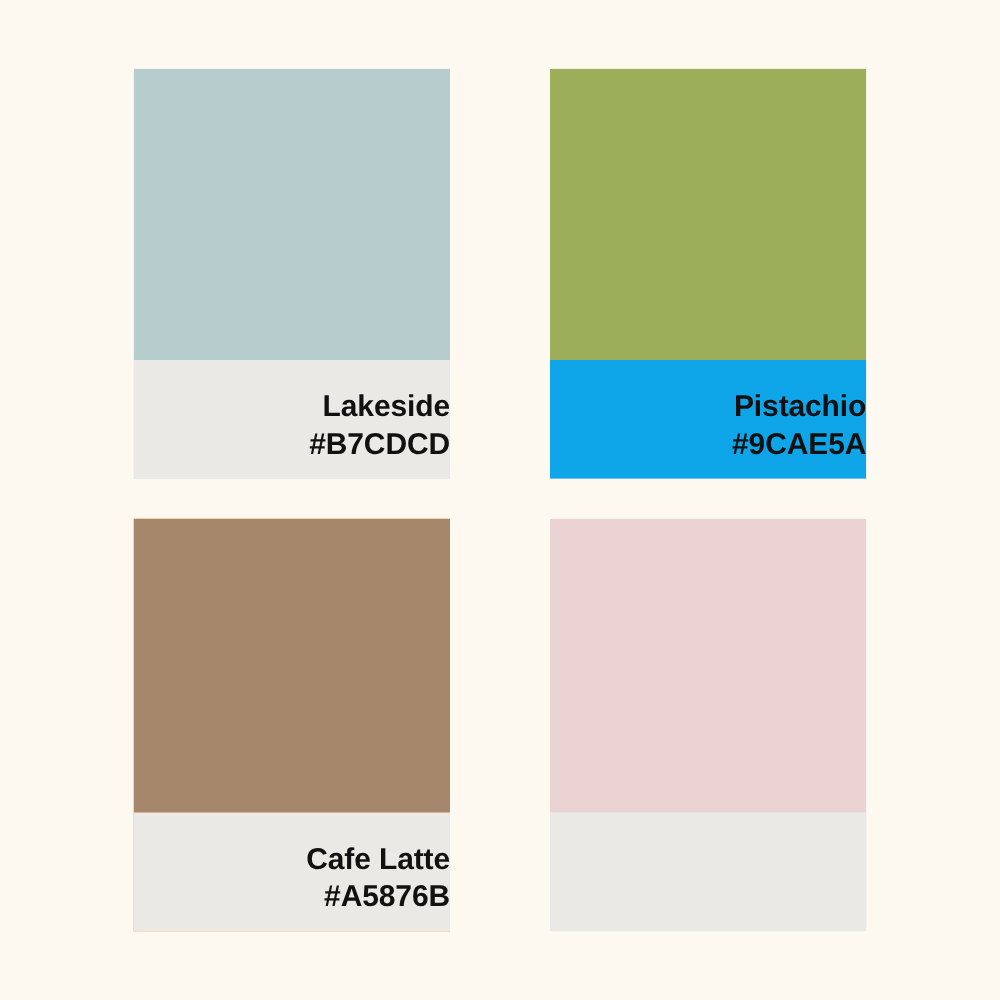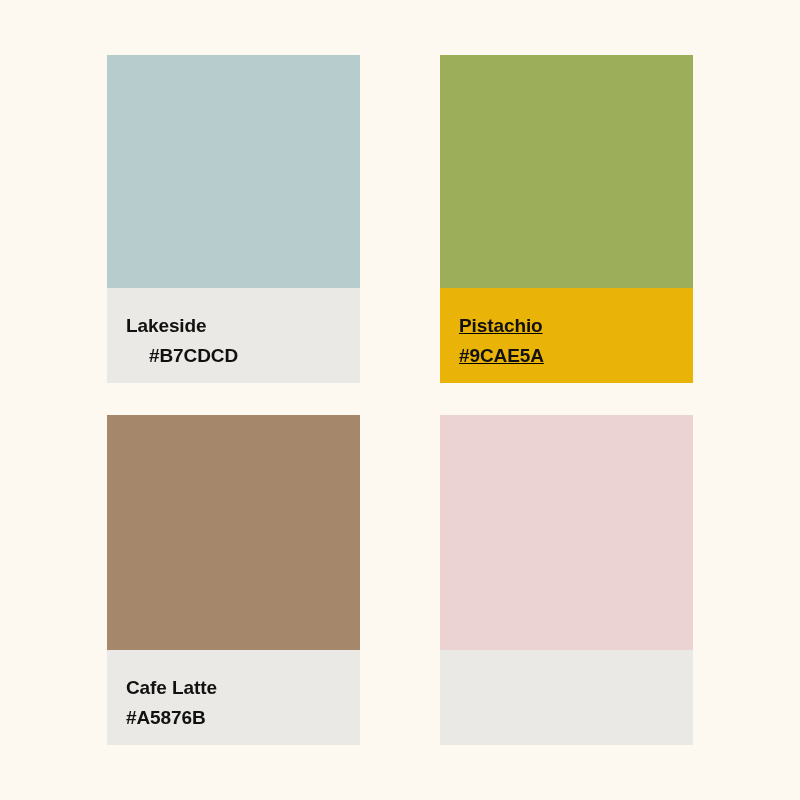--- a/index.html
+++ b/index.html
@@ -46,42 +46,43 @@
     flex: 1 1 auto;
     background: #EAE9E5;
     padding: 23px 0 0 19px;
     box-sizing: border-box;
   }
 
   .swatch-name,
   .swatch-hex {
     color: #111111;
     font-weight: bold;
-    font-size: 19px;
+    font-size: 24px;
     line-height: 30px;
     letter-spacing: -0.1px;
     white-space: nowrap;
+    text-align: right;
   }
 </style>
 </head>
 <body style="background-color: rgb(253, 248, 240);">
 
 <div id="palette-board">
 
   <div class="swatch-card row-1" style="background-color: rgb(234, 233, 229);">
     <div class="swatch-chip" style="background-color: rgb(183, 205, 205);"></div>
     <div class="swatch-info" style="background-color: rgb(234, 233, 229);">
       <div class="swatch-name" style="color: rgb(17, 17, 17);">Lakeside</div>
       <div class="swatch-hex" style="color: rgb(17, 17, 17); margin-left: 23px;">#B7CDCD</div>
     </div>
   </div>
 
   <div class="swatch-card row-1" style="background-color: rgb(234, 233, 229);">
     <div class="swatch-chip" style="background-color: rgb(156, 174, 90);"></div>
-    <div class="swatch-info" style="background-color: #eab308; text-decoration: underline;">
+    <div class="swatch-info" style="background-color: #0ea5e9;">
       <div class="swatch-name" style="color: rgb(17, 17, 17);">Pistachio</div>
       <div class="swatch-hex" style="color: rgb(17, 17, 17);">#9CAE5A</div>
     </div>
   </div>
 
   <div class="swatch-card row-2" style="background-color: #f97316;">
     <div class="swatch-chip" style="background-color: rgb(165, 135, 107);"></div>
     <div class="swatch-info" style="background-color: rgb(234, 233, 229);">
       <div class="swatch-name" style="color: rgb(17, 17, 17);">Cafe Latte</div>
       <div class="swatch-hex" style="color: rgb(17, 17, 17);">#A5876B</div>

